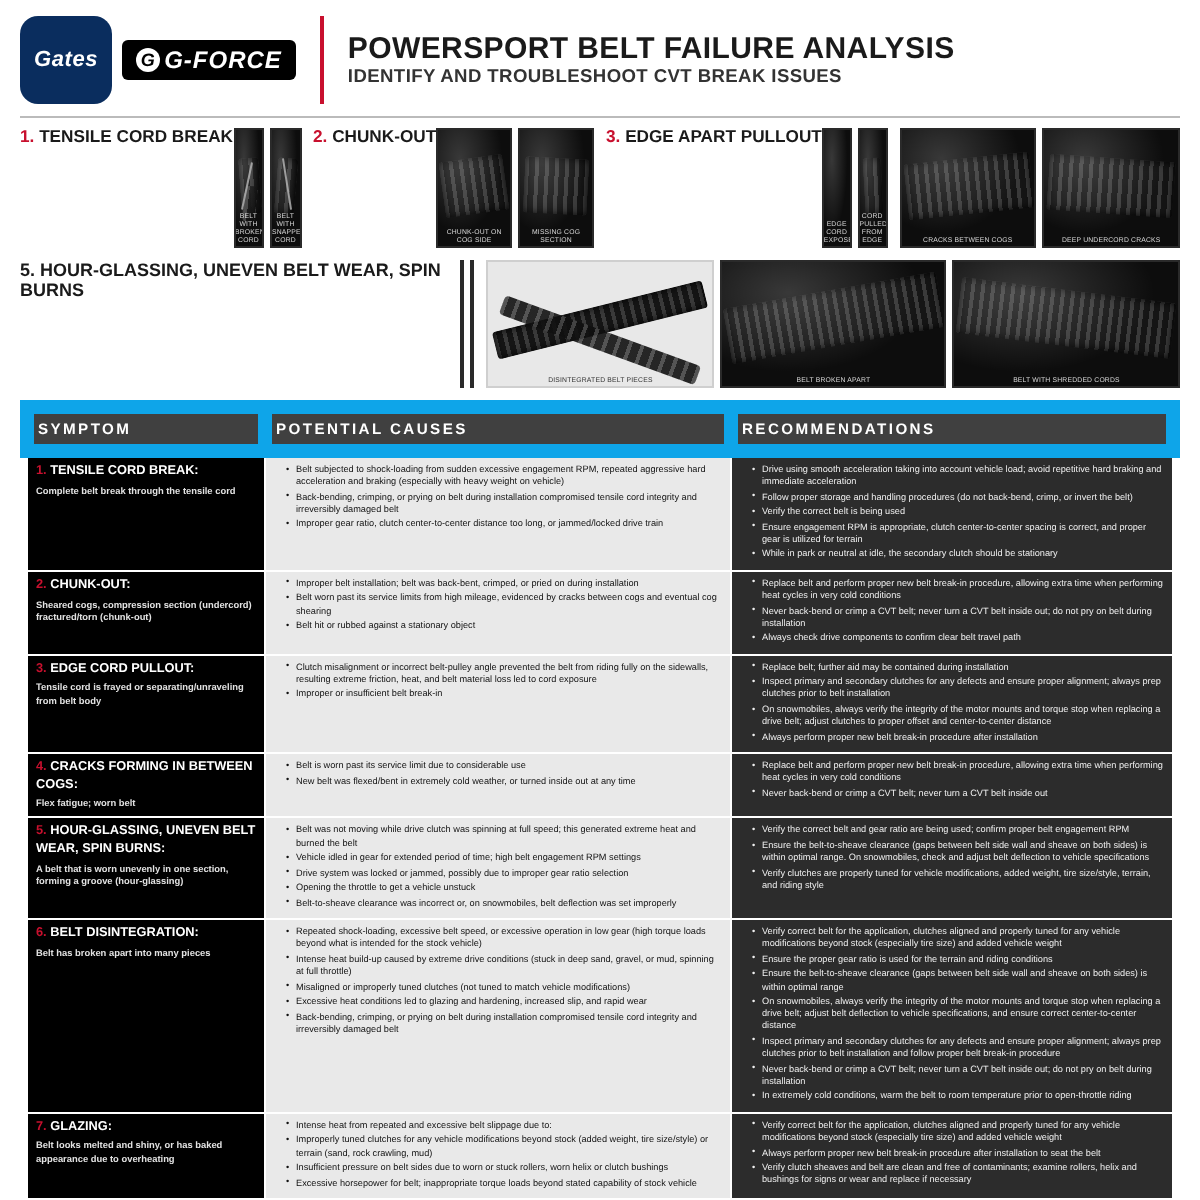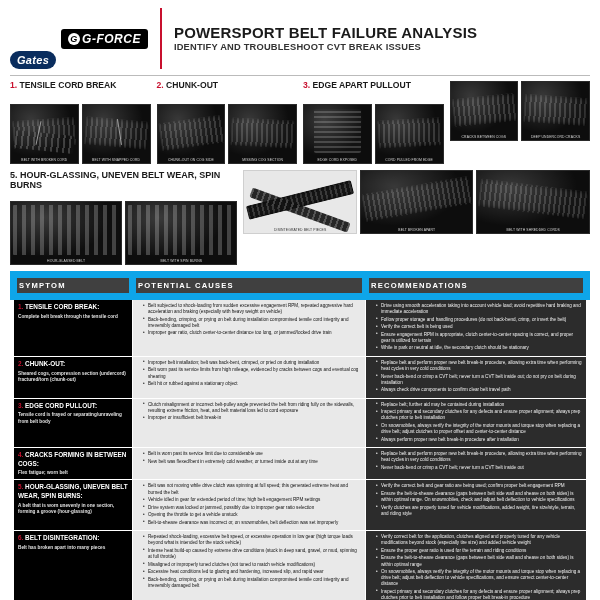--- a/index.html
+++ b/index.html
@@ -10,41 +10,41 @@
     color:#1a1a1a;
     overflow:hidden;
   }
   .page{width:600px;height:600px;position:relative;box-sizing:border-box;padding:6px 8px;}
 
   
   .header{display:flex;align-items:center;gap:8px;padding:2px 2px 6px 2px;}
   .logos{display:flex;align-items:center;gap:5px;flex:0 0 auto;}
   .gates-logo{
     background:#0a2d5e;color:#fff;font-weight:bold;font-style:italic;
-    font-size:11px;padding:3px 7px;border-radius:9px;letter-spacing:.3px;margin-top:43px;
+    font-size:11px;padding:16px 7px;border-radius:9px;letter-spacing:.3px;
   }
   .gforce{
     display:flex;align-items:center;gap:2px;
     background:#000;color:#fff;font-weight:bold;font-style:italic;
     font-size:12px;padding:3px 7px;border-radius:3px;letter-spacing:.5px;
   }
   .gforce .gdot{
     display:inline-block;width:12px;height:12px;border-radius:50%;
     background:#fff;color:#000;font-size:9px;line-height:12px;text-align:center;font-style:italic;font-weight:bold;
   }
   .hdiv{width:2px;align-self:stretch;background:#c8102e;margin:0 4px;}
   .titles{flex:1;}
   .main-title{font-size:15px;font-weight:bold;letter-spacing:.2px;line-height:1.05;}
   .sub-title{font-size:9.3px;font-weight:bold;color:#333;letter-spacing:.2px;margin-top:1px;}
 
   .rule{height:1px;background:#bbb;margin:0 2px 5px 2px;}
 
   
   .grid-row{display:flex;gap:6px;margin:0 2px 6px 2px;}
-  .cell{flex:1;display:flex;flex-direction:column;}
+  .cell{flex:1;display:flex;}
   .cell-title{font-size:8.6px;font-weight:bold;line-height:1.12;margin-bottom:3px;min-height:20px;}
   .cell-title .num{color:#c8102e;}
   .photos{display:flex;gap:3px;flex:1;}
   .photo{
     flex:1;position:relative;background:#0d0d0d;border:1px solid #2a2a2a;
     height:58px;overflow:hidden;
   }
   .photo.tall{height:62px;}
   .photo .cap{
     position:absolute;left:0;right:0;bottom:1px;text-align:center;

